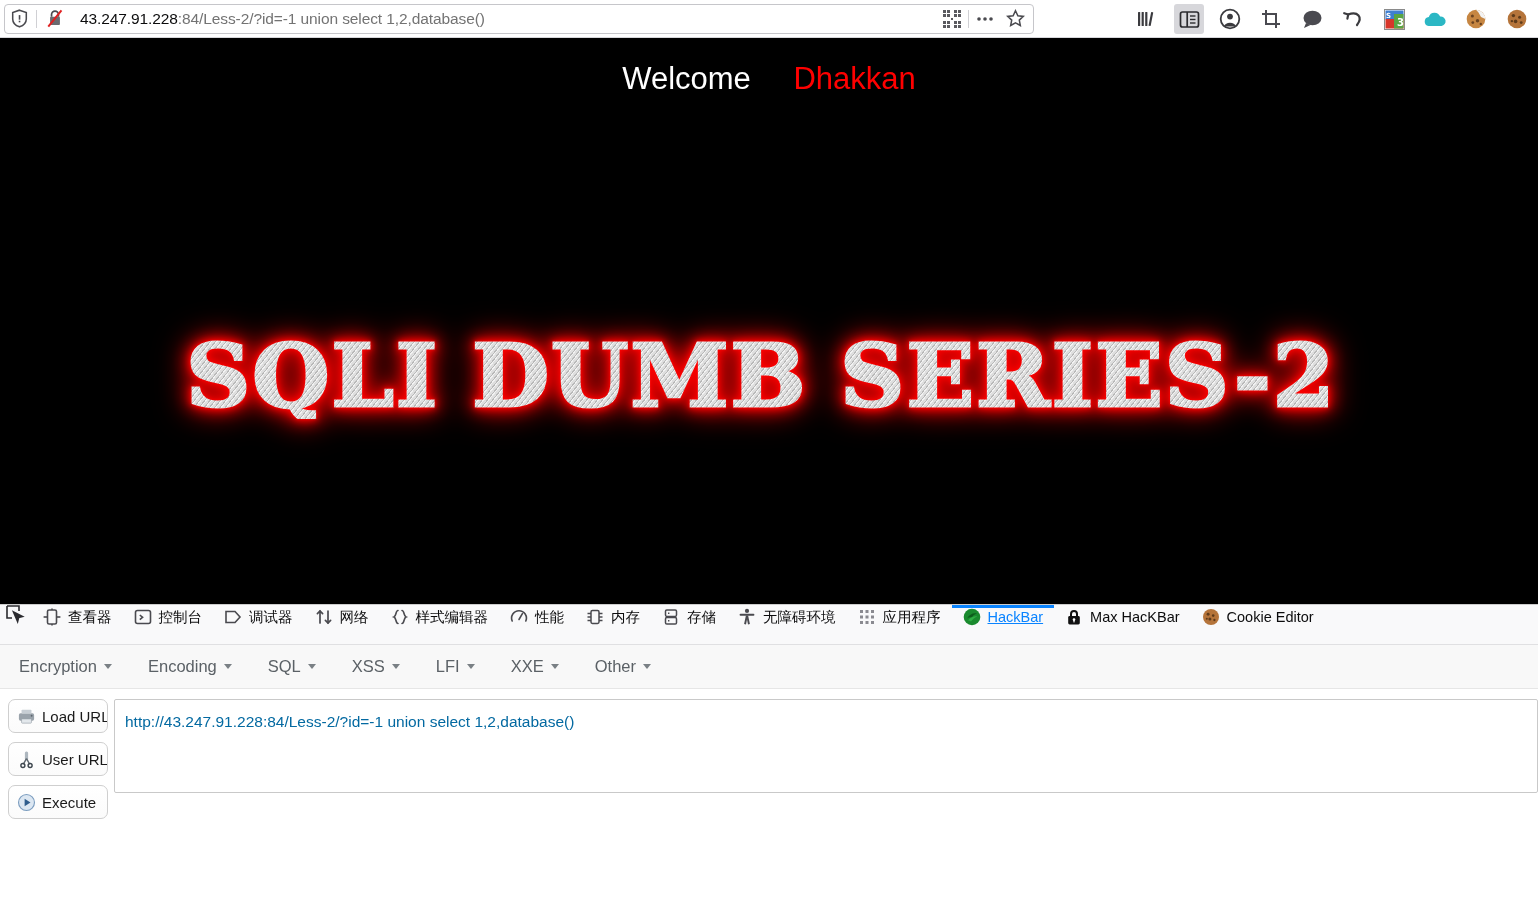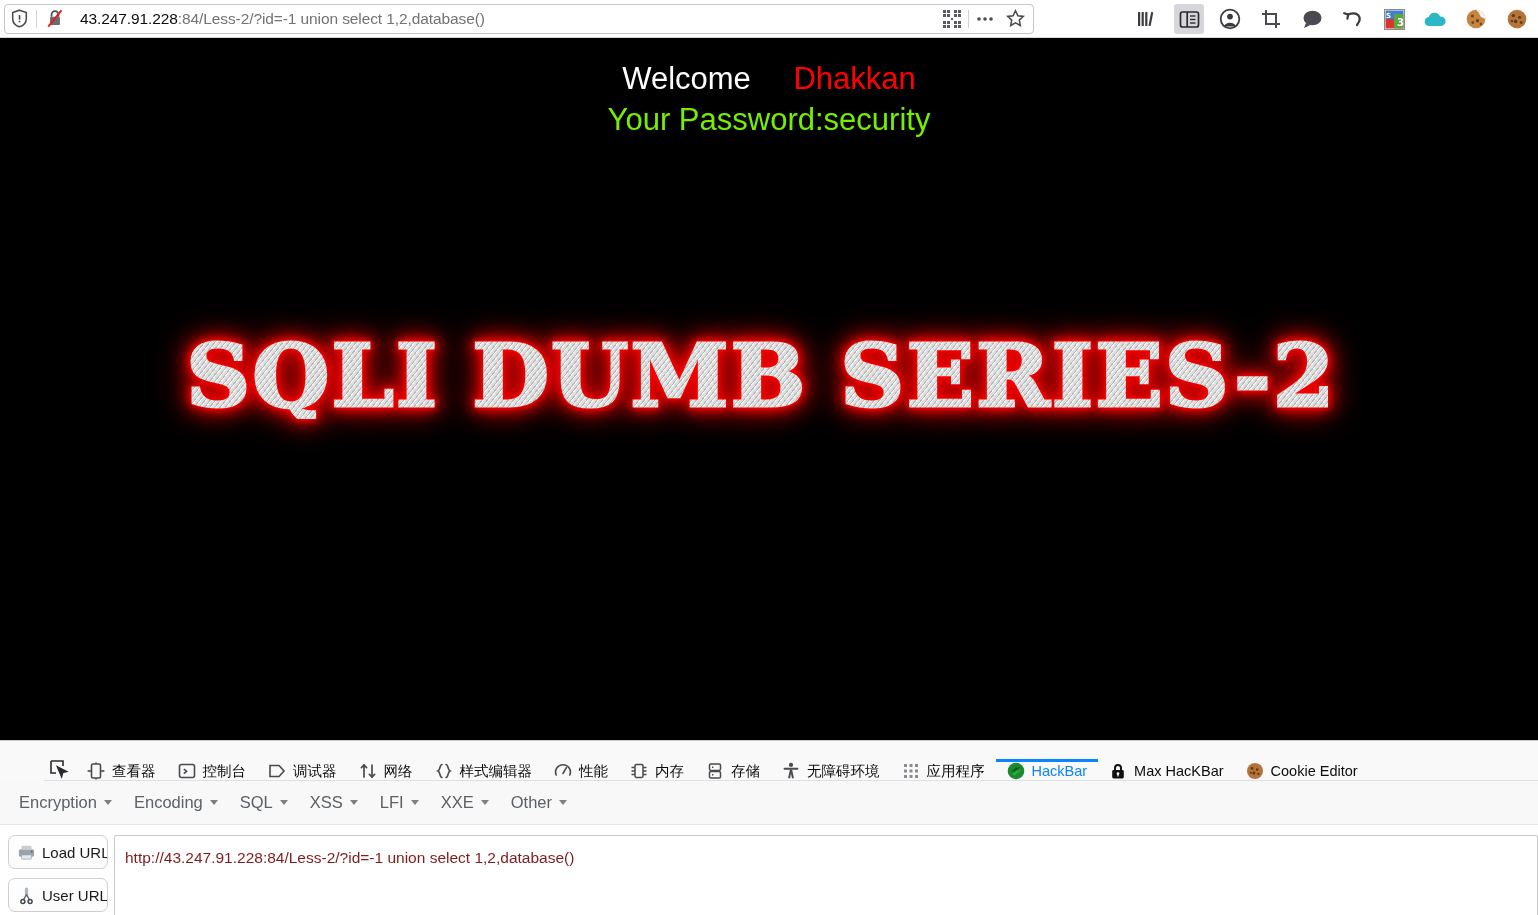--- a/index.html
+++ b/index.html
@@ -59,21 +59,21 @@
   }
   .tbtn {
     width: 30px; height: 30px;
     display: flex; align-items: center; justify-content: center;
     border-radius: 3px; cursor: pointer;
   }
   .tbtn.active { background: #d7d7db; }
 
   
   .page {
-    height: 702px;
+    height: 566px;
     background: #000000;
     position: relative;
     overflow: hidden;
   }
   .welcome-block {
     padding-top: 20px;
     text-align: center;
     font-family: "Liberation Sans", sans-serif;
   }
   .line1 { font-size: 31px; line-height: 41px; }
@@ -119,63 +119,62 @@
   .devtools {
     height: 311px;
     background: #f9f9fa;
     display: flex;
     flex-direction: column;
     border-top: 1px solid #cccccc;
   }
   .dt-tabs {
     height: 40px;
     display: flex;
-    align-items: flex-end;
+    align-items: flex-start;
     background: #f9f9fa;
     border-bottom: 1px solid #e0e0e2;
     overflow: hidden;
     flex: 0 0 40px;
-    margin-left: 44px;
   }
   .picker {
     width: 31px;
     display: flex; align-items: center; justify-content: center;
     cursor: pointer;
     flex: 0 0 31px;
   }
   .tabsep { width: 1px; background: #d8d8d8; margin: 9px 0; flex: 0 0 1px; }
   .dt-tab {
     display: flex; align-items: center; gap: 7px;
     padding: 0 11px;
     font-size: 14.5px;
     color: #0c0c0d;
     cursor: pointer;
     white-space: nowrap;
     border-top: 3px solid transparent;
     position: relative;
   }
   .dt-tab .lbl { line-height: 1; }
-  .dt-tab.selected { border-top-color: #0a84ff; color: #0a84ff; }
+  .dt-tab.selected { border-top-color: #0a84ff; color: #0a84ff; text-decoration: underline; }
   .dt-tab.selected .lbl { color: #0a84ff; }
   .dt-ico { width: 18px; height: 18px; display: block; flex: 0 0 18px; }
 
   
   .hb {
     flex: 1;
     background: #ffffff;
     display: flex;
     flex-direction: column;
   }
   .hb-menu {
     height: 44px;
     display: flex; align-items: center;
     background: #f8f8f8;
     border-bottom: 1px solid #e6e6e6;
     padding-left: 8px;
-    gap: 0;
+    gap: 14px;
     flex: 0 0 44px;
   }
   .hb-menu-item {
     display: flex; align-items: center; gap: 7px;
     font-size: 16.5px;
     color: #5b6166;
     padding: 5px 11px;
     border-radius: 3px;
     cursor: pointer;
   }
@@ -217,21 +216,21 @@
     display: flex; flex-direction: column;
     padding-left: 6px;
   }
   .hb-textarea {
     height: 94px;
     border: 1px solid #c9c9c9;
     border-radius: 2px;
     background: #ffffff;
     font-family: "Liberation Sans", sans-serif;
     font-size: 15.5px;
-    color: #7f1d1d;
+    color: #0369a1;
     padding: 12px 10px;
     resize: none;
     outline: none;
     line-height: 1.35;
     width: 100%;
   }
   .hb-opts {
     display: flex; align-items: center;
     gap: 0px;
     padding-top: 19px;
@@ -406,21 +405,20 @@
     </span>
   </div>
 </div>
 
 <div class="page">
   <div class="welcome-block">
     <div class="line1">
       <span class="w">Welcome</span>
       <span class="n">Dhakkan</span>
     </div>
-    <div class="line3">Your Password:security</div>
   </div>
   <div class="banner-wrap">
     <div class="banner">SQLI DUMB SERIES-2</div>
   </div>
 </div>
 
 <div class="devtools">
 
   <div class="dt-tabs">
     <span class="picker">

